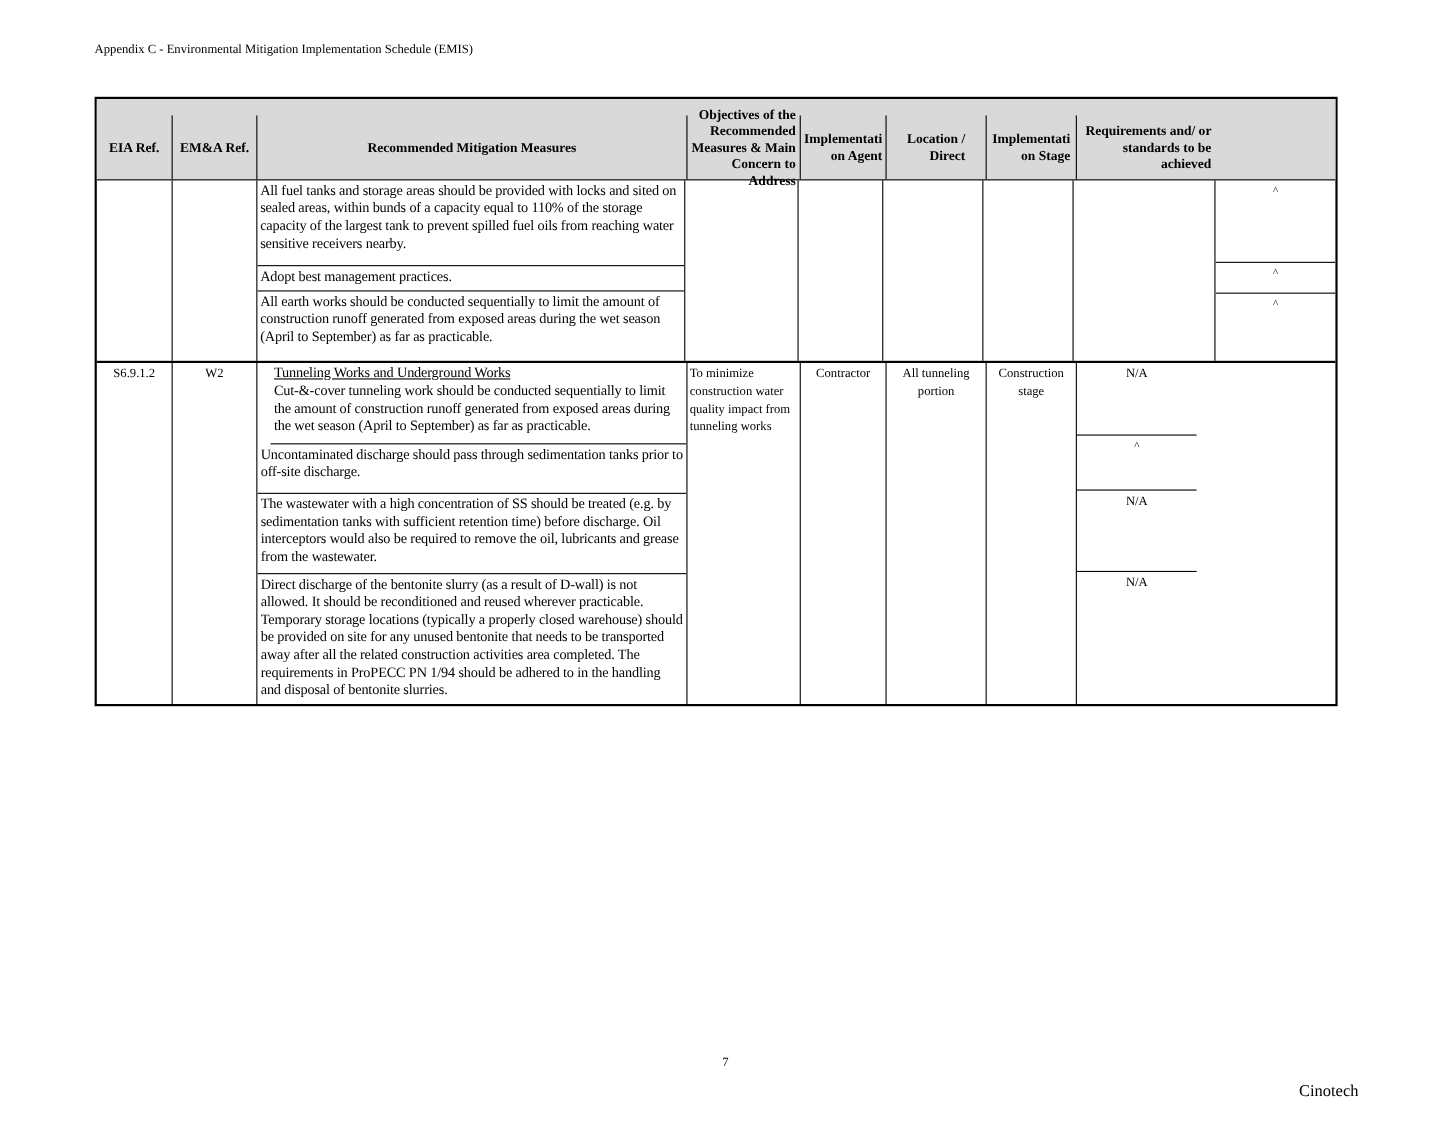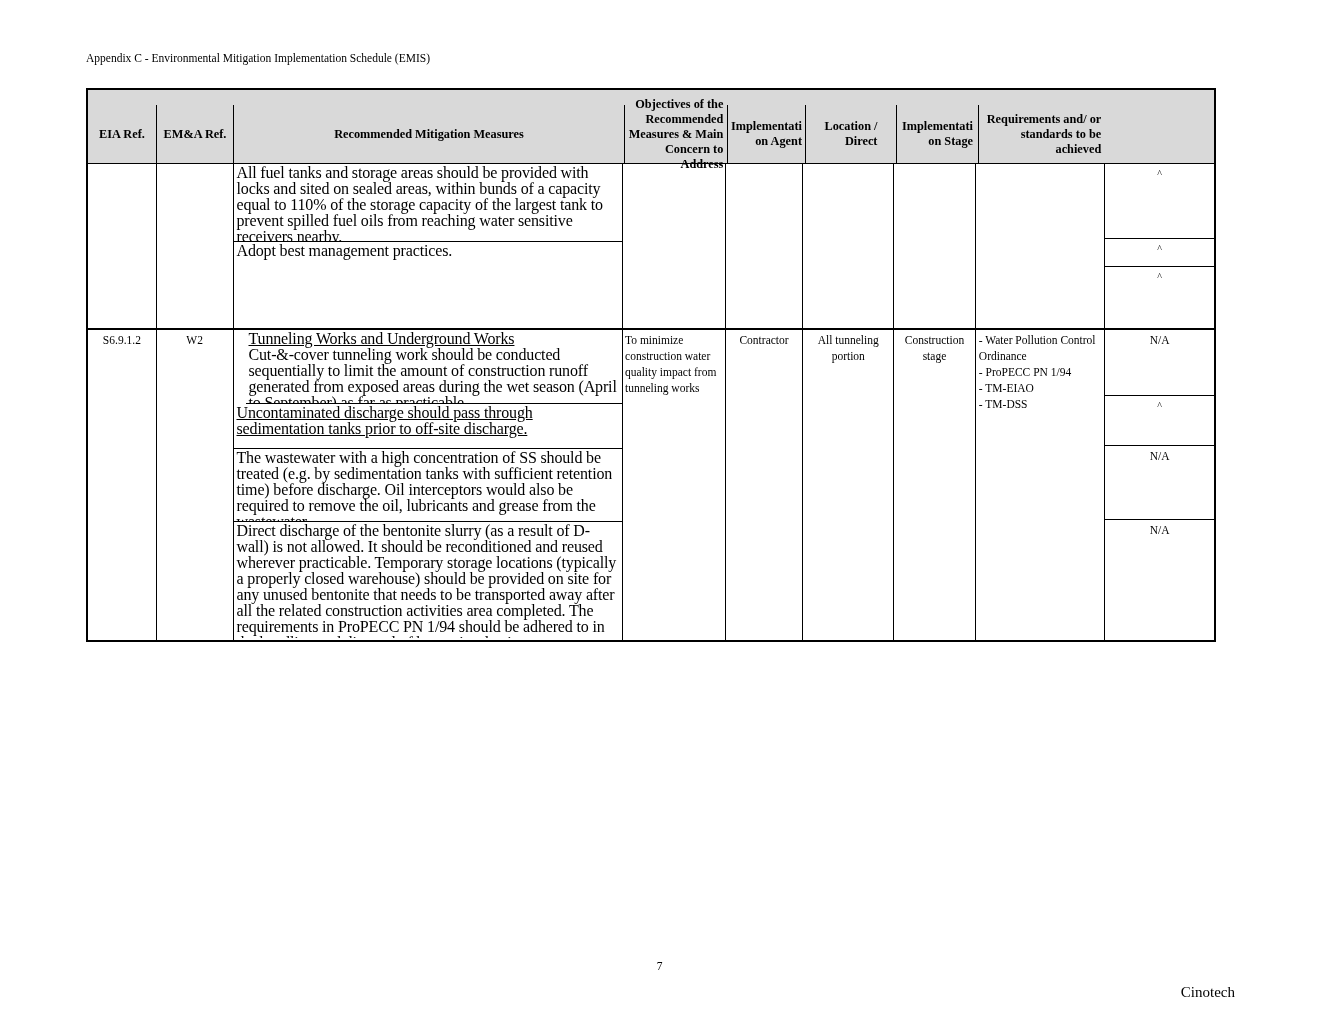--- a/index.html
+++ b/index.html
@@ -2,21 +2,21 @@
 <html><head>
 <meta charset="utf-8">
 <style>
   html,body{margin:0;padding:0;}
   body{
     width:1319px;height:1020px;position:relative;background:#ffffff;
     font-family:"Liberation Serif", serif;color:#000;
     overflow:hidden;
   }
   .doc-header{
-    position:absolute;left:86px;top:52px;font-size:11.5px;white-space:nowrap;
+    position:absolute;left:86px;top:39px;font-size:11.5px;white-space:nowrap;
   }
   .emis-table{
     position:absolute;left:86px;top:88px;width:1130px;
     border:2px solid #000;box-sizing:border-box;background:#fff;
   }
   .header-row{
     display:flex;height:73px;background:#d9d9d9;border-bottom:1px solid #000;
   }
   .hcell{
     box-sizing:border-box;display:flex;align-items:center;justify-content:center;
@@ -24,21 +24,21 @@
     white-space:pre-line;overflow:visible;padding:0 1px;margin-top:15px;
   }
   .header-row > .hcell:not(:last-child){border-right:1px solid #000;}
   .grow{display:flex;}
   .grow.g2{border-top:2px solid #000;}
   .grow > .gcol{box-sizing:border-box;overflow:hidden;}
   .grow > .gcol:not(:last-child){border-right:1px solid #000;}
   .cell-top{font-size:11.5px;line-height:16px;padding:2px 3px;box-sizing:border-box;}
   .ta-c{text-align:center;}
   .mcell{
-    box-sizing:border-box;font-size:16px;line-height:16px;
+    box-sizing:border-box;font-size:13px;line-height:16px;
     padding:1px 3px;overflow:hidden;letter-spacing:-0.15px;
   }
   .col-measures .mcell:not(:last-child){border-bottom:1px solid #000;}
   .mheading{text-decoration:underline;}
   .scell{
     box-sizing:border-box;font-size:11.5px;line-height:16px;text-align:center;
     padding:2px 2px;overflow:hidden;
   }
   .scell.caret{font-size:10px;line-height:12px;padding-top:4px;}
   .col-status .scell:not(:last-child){border-bottom:1px solid #000;}
@@ -75,51 +75,46 @@
       <div class="hcell" style="width: 130px;">Requirements and/ or
 standards to be
 achieved</div>
     </div>
     <div class="grow" style="height: 164px;">
       <div class="gcol cell-top ta-c" style="width: 69px;"></div>
       <div class="gcol cell-top ta-c" style="width: 77px;"></div>
       <div class="gcol col-measures" style="width: 391px;">
         <div class="mcell" style="height: 78px;"><span>All fuel tanks and storage areas should be provided with locks and sited on sealed areas, within bunds of a capacity equal to 110% of the storage capacity of the largest tank to prevent spilled fuel oils from reaching water sensitive receivers nearby.</span></div>
         <div class="mcell" style="height: 23px;"><span>Adopt best management practices.</span></div>
+        <div class="mcell" style="height: 63px;"><span>All earth works should be conducted sequentially to limit the amount of construction runoff generated from exposed areas during the wet season (April to September) as far as practicable.</span></div>
       </div>
       <div class="gcol obj-cell" style="width: 103px;"></div>
       <div class="gcol cell-top ta-c" style="width: 78px;"></div>
       <div class="gcol cell-top ta-c" style="width: 91px;"></div>
       <div class="gcol cell-top ta-c" style="width: 82px;"></div>
       <div class="gcol cell-top" style="width: 130px; padding-right: 8px;"></div>
       <div class="gcol col-status" style="width: 109px;">
         <div class="scell caret" style="height: 75px;">^</div>
         <div class="scell caret" style="height: 28px;">^</div>
         <div class="scell caret" style="height: 61px;">^</div>
       </div>
     </div>
     <div class="grow g2" style="height: 310px;">
       <div class="gcol cell-top ta-c" style="width: 69px;">S6.9.1.2</div>
       <div class="gcol cell-top ta-c" style="width: 77px;">W2</div>
       <div class="gcol col-measures" style="width: 391px;">
         <div class="mcell" style="height: 74px; margin-left: 12px;"><div class="mheading">Tunneling Works and Underground Works</div><span>Cut-&amp;-cover tunneling work should be conducted sequentially to limit the amount of construction runoff generated from exposed areas during the wet season (April to September) as far as practicable.</span></div>
-        <div class="mcell" style="height: 45px; text-decoration: underline;"><span>Uncontaminated discharge should pass through sedimentation tanks prior to off-site discharge.</span></div>
+        <div class="mcell" style="height: 45px;"><span>Uncontaminated discharge should pass through sedimentation tanks prior to off-site discharge.</span></div>
         <div class="mcell" style="height: 73px;"><span>The wastewater with a high concentration of SS should be treated (e.g. by sedimentation tanks with sufficient retention time) before discharge.  Oil interceptors would also be required to remove the oil, lubricants and grease from the wastewater.</span></div>
         <div class="mcell" style="height: 116px;"><span>Direct discharge of the bentonite slurry (as a result of D-wall) is not allowed. It should be reconditioned and reused wherever practicable.  Temporary storage locations (typically a properly closed warehouse) should be provided on site for any unused bentonite that needs to be transported away after all the related construction activities area completed.  The requirements in ProPECC PN 1/94 should be adhered to in the handling and disposal of bentonite slurries.</span></div>
       </div>
       <div class="gcol obj-cell" style="width: 103px;">To minimize construction water quality impact from tunneling works</div>
       <div class="gcol cell-top ta-c" style="width: 78px;">Contractor</div>
       <div class="gcol cell-top ta-c" style="width: 91px;">All tunneling portion</div>
       <div class="gcol cell-top ta-c" style="width: 82px;">Construction stage</div>
-      <div class="gcol cell-top" style="width: 130px; padding-right: 8px;">
-        <div class="req-item">- Water Pollution Control Ordinance</div>
-        <div class="req-item">- ProPECC PN 1/94</div>
-        <div class="req-item">- TM-EIAO</div>
-        <div class="req-item">- TM-DSS</div>
-      </div>
       <div class="gcol col-status" style="width: 109px;">
         <div class="scell" style="height: 66px;">N/A</div>
         <div class="scell caret" style="height: 50px;">^</div>
         <div class="scell" style="height: 74px;">N/A</div>
         <div class="scell" style="height: 118px;">N/A</div>
       </div>
     </div>
   </div>
 
 <div class="page-footer">7</div>

